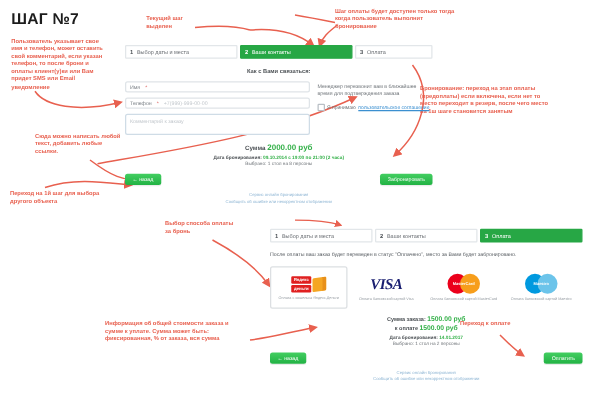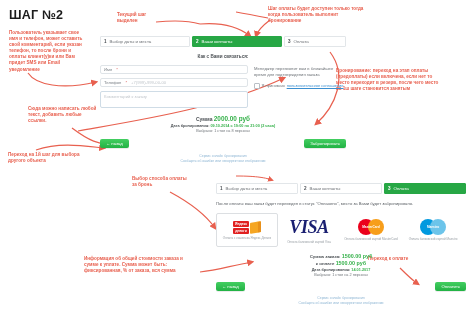--- a/index.html
+++ b/index.html
@@ -128,21 +128,21 @@
     padding:1px 2px;border-radius:1px;line-height:4px;text-align:center;
   }
   .ya-wallet{
     width:11px;height:11px;background:#f5a623;
     border-radius:1px;transform:skewY(-8deg);
     box-shadow:inset -3px 0 0 #e8901a;
   }
   .visa{
     font-family:"Liberation Serif", serif;
     font-weight:bold;font-style:italic;
-    font-size:18px;color:#1a1f71;letter-spacing:-.4px;text-align:right;
+    font-size:12px;color:#1a1f71;letter-spacing:-.4px;text-align:right;
   }
   .mc{position:relative;width:26px;height:16px;}
   .mc i{position:absolute;top:0;width:16px;height:16px;border-radius:50%;}
   .mc .l{left:0;background:#eb001b;}
   .mc .r{right:0;background:#f79e1b;}
   .mc .t{position:absolute;left:0;right:0;top:0;bottom:0;display:flex;align-items:center;justify-content:center;
          font-size:3.2px;color:#fff;font-weight:bold;z-index:3;}
   .mo i{border-radius:50%;}
   .mo .l{background:#0099df;}
   .mo .r{background:#6cc4ea;}
@@ -186,21 +186,21 @@
       <path d="M236,176 C258,176 266,178 272,180" stroke-width="1"></path>
     </g>
 
     <g fill="none" stroke="#e8604f" stroke-width="1.1">
       <path d="M156,22 C176,20 190,21 200,24"></path>
       <path d="M236,12 C248,14 258,16 268,18"></path>
       <path d="M188,268 C214,266 232,264 250,262" opacity="0"></path>
     </g>
   </svg>
 
-  <div class="abs steptitle" style="left:9px;top:8px;">ШАГ №2</div>
+  <div class="abs steptitle" style="left:9px;top:8px;">ШАГ №7</div>
 
   <div class="abs anno" style="left:9px;top:30px;width:78px;">Пользователь указывает свое имя и телефон, может оставить свой комментарий, если указан телефон, то после брони и оплаты клиент(у)ки или Вам придет SMS или Email уведомление</div>
 
   <div class="abs anno" style="left:117px;top:12px;width:48px;">Текущий шаг выделен</div>
 
   <div class="abs anno" style="left:268px;top:6px;width:100px;">Шаг оплаты будет доступен только тогда когда пользователь выполнит бронирование</div>
 
   <div class="abs anno" style="left:336px;top:68px;width:104px;">Бронирование: переход на этап оплаты (предоплаты) если включена, если нет то место переходит в резерв, после чего место на 1ш шаге становится занятым</div>
 
   <div class="abs anno" style="left:28px;top:106px;width:72px;">Сюда можно написать любой текст, добавить любые ссылки.</div>

